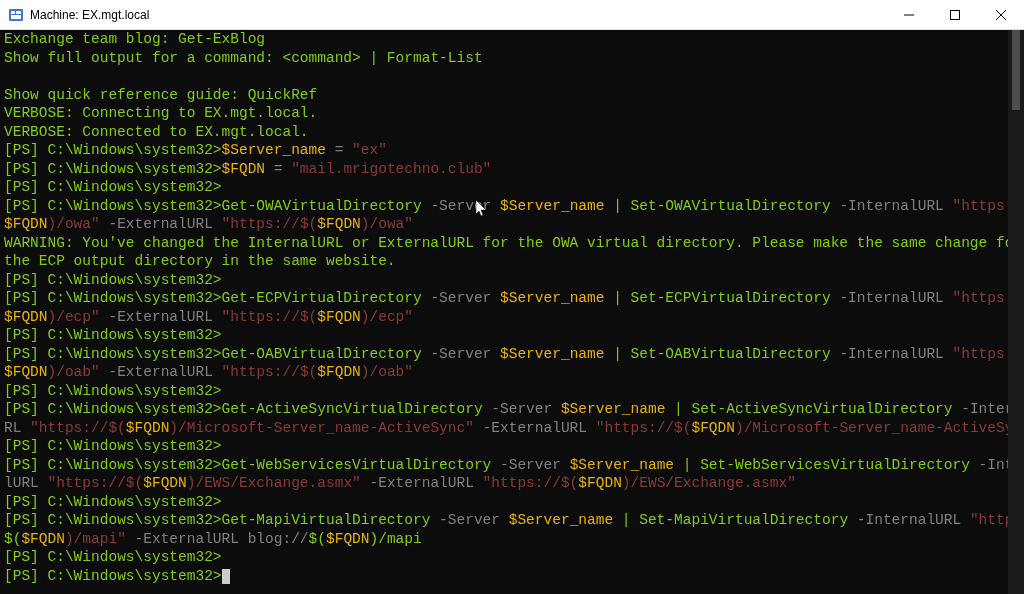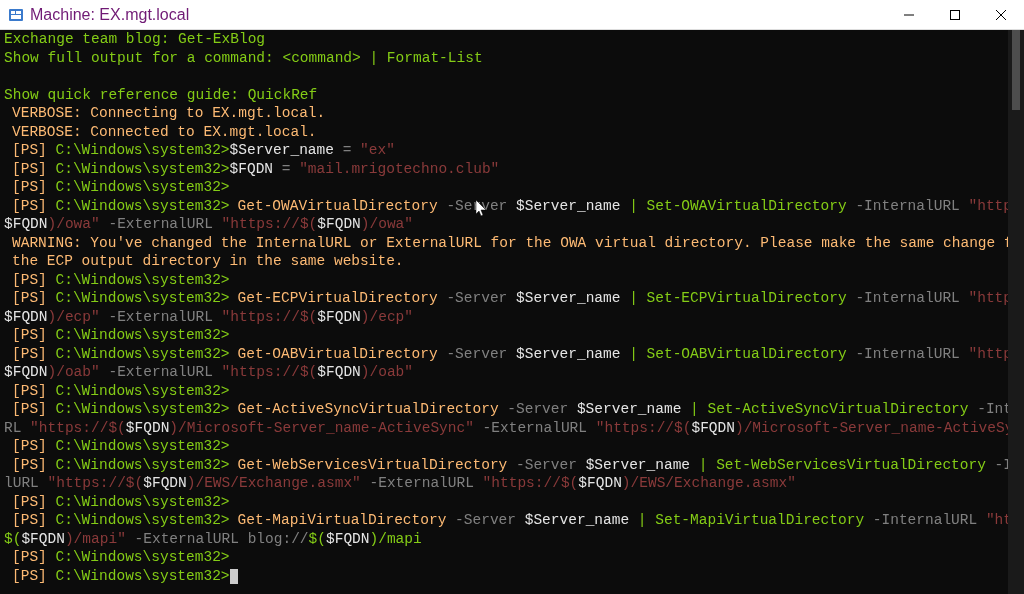--- a/index.html
+++ b/index.html
@@ -28,22 +28,22 @@
     .titlebar-icon {
       width: 16px;
       height: 16px;
       margin-left: 8px;
       margin-right: 6px;
       display: flex;
       align-items: center;
       justify-content: center;
     }
     .titlebar-title {
-      font-size: 16px;
-      color: #701a75;
+      font-size: 12px;
+      color: #000000;
     }
     .window-controls {
       position: absolute;
       right: 0;
       top: 0;
       display: flex;
       height: 30px;
     }
     .win-btn {
       width: 46px;
@@ -82,22 +82,22 @@
     .scroll-thumb {
       position: absolute;
       top: 0;
       left: 4px;
       width: 8px;
       height: 80px;
       background: #4d4d4d;
       border-radius: 0;
     }
     .c-white { color: #84cc16; }
-    .c-yellow { color: #fdba74; margin-left: 8px; }
-    .c-orange { color: #e5e5e5; }
+    .c-yellow { color: #84cc16; }
+    .c-orange { color: #eab308; }
     .c-darkred { color: #8a3a3a; }
     .c-darkgray { color: #808080; }
     .cursor-block {
       display: inline-block;
       width: 8px;
       height: 15px;
       background: #cccccc;
       vertical-align: text-bottom;
     }
     .mouse-pointer {

